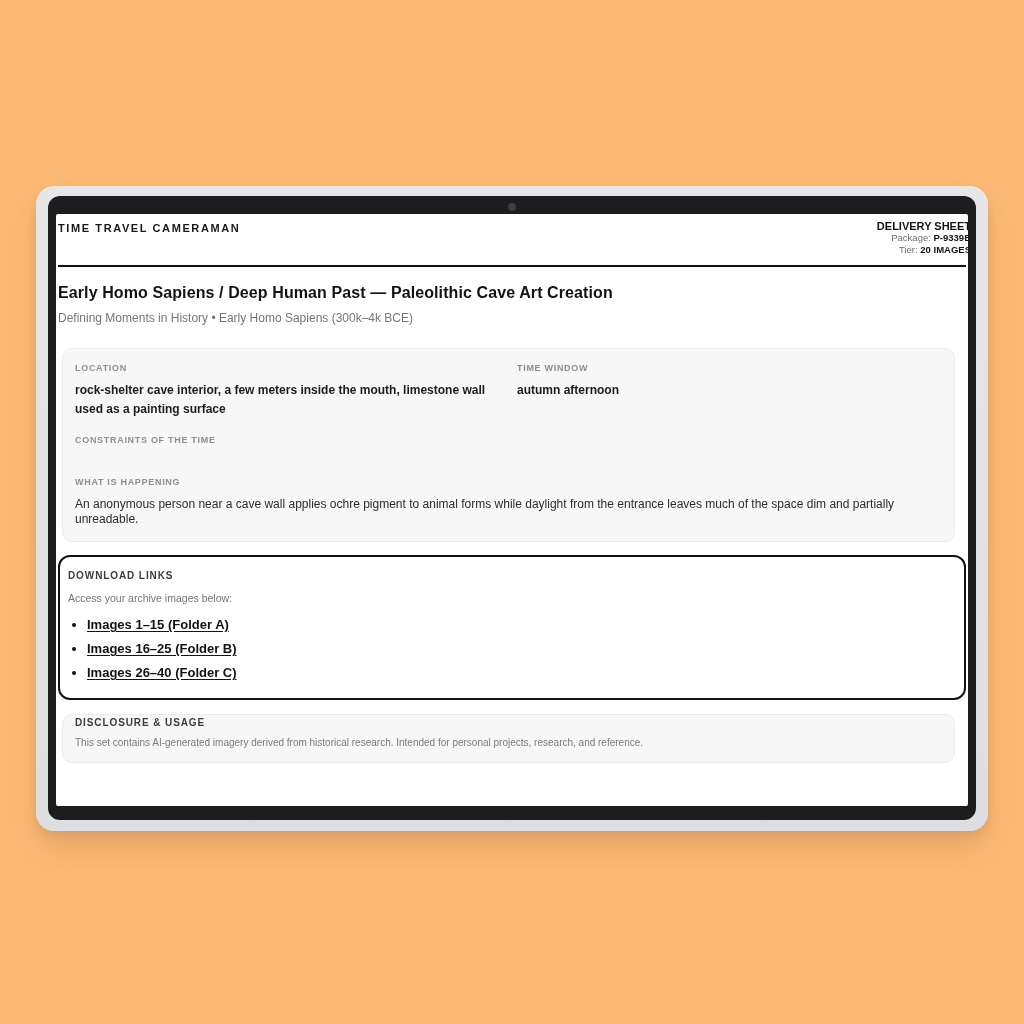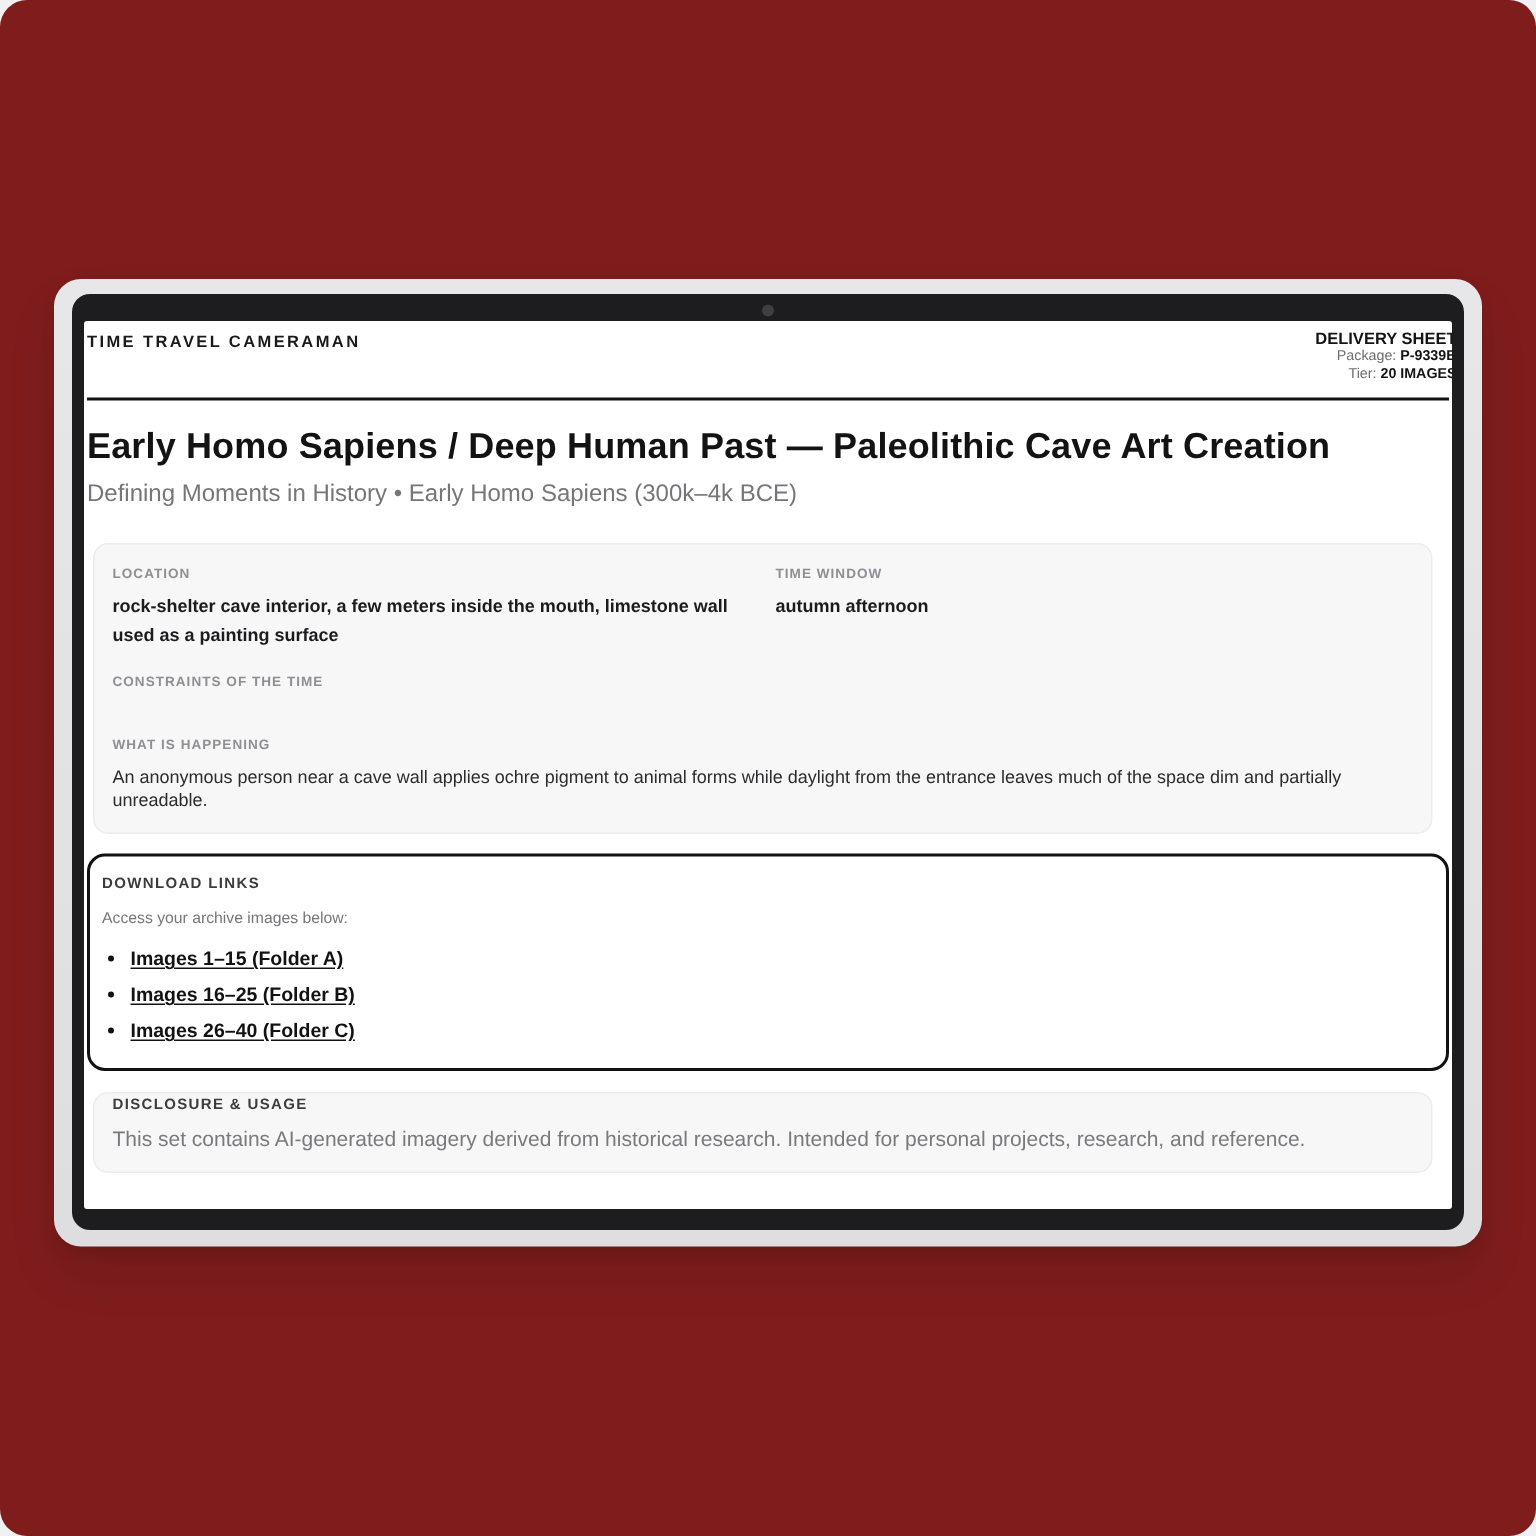--- a/index.html
+++ b/index.html
@@ -3,21 +3,21 @@
 <meta charset="utf-8">
 <style>
   * { margin: 0; padding: 0; box-sizing: border-box; }
   html, body { width: 1024px; height: 1024px; }
   body {
     font-family: "Liberation Sans", sans-serif;
     background: #f1f1f3;
     position: relative;
     overflow: hidden;
   }
-  .stage { position: absolute; inset: 0; background: #7f1d1d; border-radius: 18px; }
+  .stage { position: absolute; inset: 0; background: #fdba74; }
 
   
   .device {
     position: absolute; left: 36px; top: 186px;
     width: 952px; height: 645px;
     background: linear-gradient(#e7e7e9, #dedee1);
     border-radius: 18px;
     box-shadow: 0 18px 32px rgba(0,0,0,0.10), 0 4px 10px rgba(0,0,0,0.07);
   }
   .bezel {
@@ -53,24 +53,24 @@
     font-size: 11px; font-weight: bold; letter-spacing: 1.6px;
     color: #1a1a1a; padding-top: 2px;
   }
   .meta { text-align: right; font-size: 9.5px; line-height: 12px; color: #6d6d72; margin-right: -5px; }
   .meta .doc-type { font-size: 11px; font-weight: bold; color: #141414; }
   .meta strong { color: #141414; }
 
   
   h1.title {
     margin-top: 17px;
-    font-size: 24px; font-weight: bold; color: #131313;
+    font-size: 16px; font-weight: bold; color: #131313;
     letter-spacing: 0.1px;
   }
-  .subtitle { margin-top: 9px; font-size: 16px; color: #76767a; }
+  .subtitle { margin-top: 9px; font-size: 12px; color: #76767a; }
 
   
   .card { border-radius: 10px; margin-left: 4px; margin-right: 11px; }
   .card.gray { background: #f7f7f8; border: 1px solid #ececee; }
   .details-card { margin-top: 23px; padding: 14px 12px 14px; }
 
   .label {
     font-size: 9px; font-weight: bold; letter-spacing: 0.7px;
     color: #8e8e93; text-transform: uppercase;
   }
@@ -98,21 +98,21 @@
   .download-list { margin-top: 13px; list-style: disc; padding-left: 19px; }
   .download-list li { margin-bottom: 9px; font-size: 13px; }
   .download-list li:last-child { margin-bottom: 0; }
   .download-list a {
     color: #121212; font-weight: bold; text-decoration: underline;
     text-underline-offset: 2px;
   }
 
   
   .disclosure-card { margin-top: 14px; padding: 2px 12px 14px; }
-  .disclosure-text { margin-top: 9px; font-size: 14px; color: #7a7a7e; }
+  .disclosure-text { margin-top: 9px; font-size: 10px; color: #7a7a7e; }
 </style>
 </head>
 <body>
 
 <div class="stage">
   <div class="device">
     <div class="bezel">
       <div class="camera"></div>
 
       <div class="screen">

